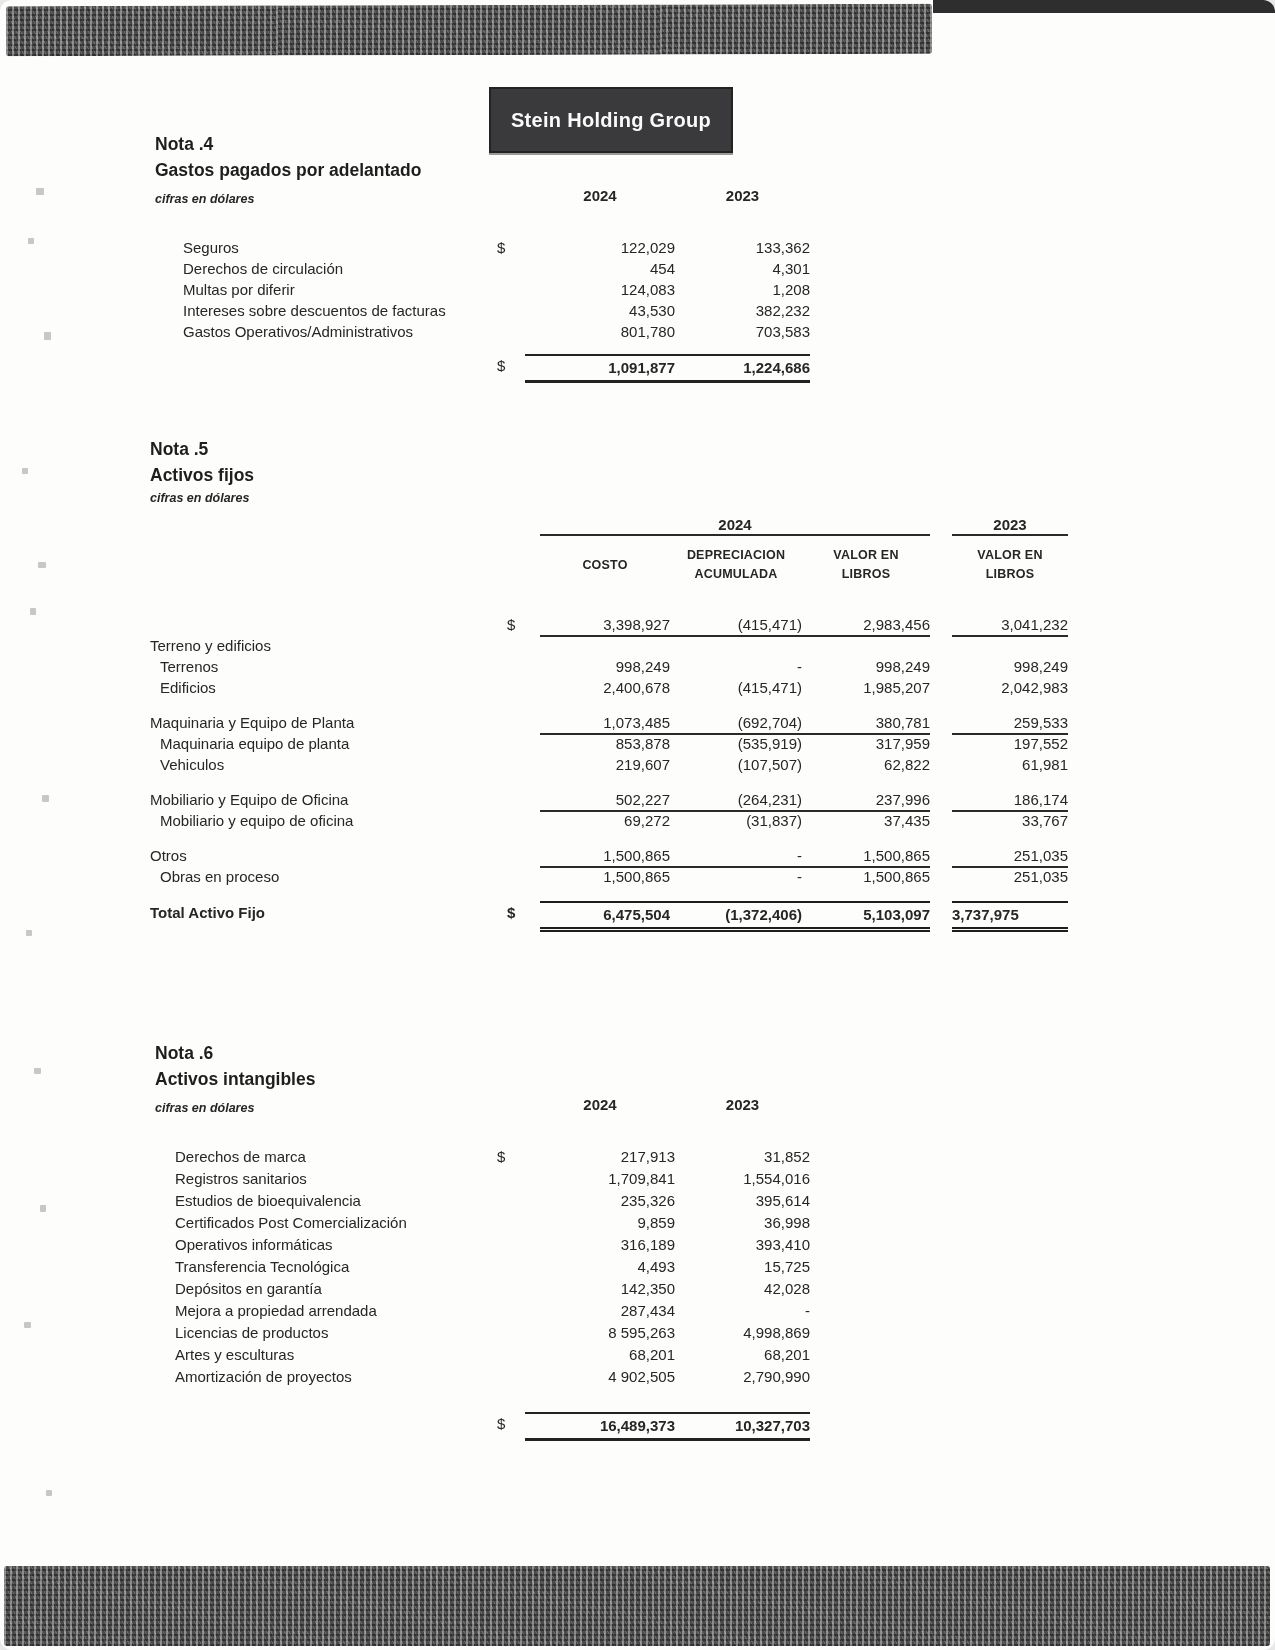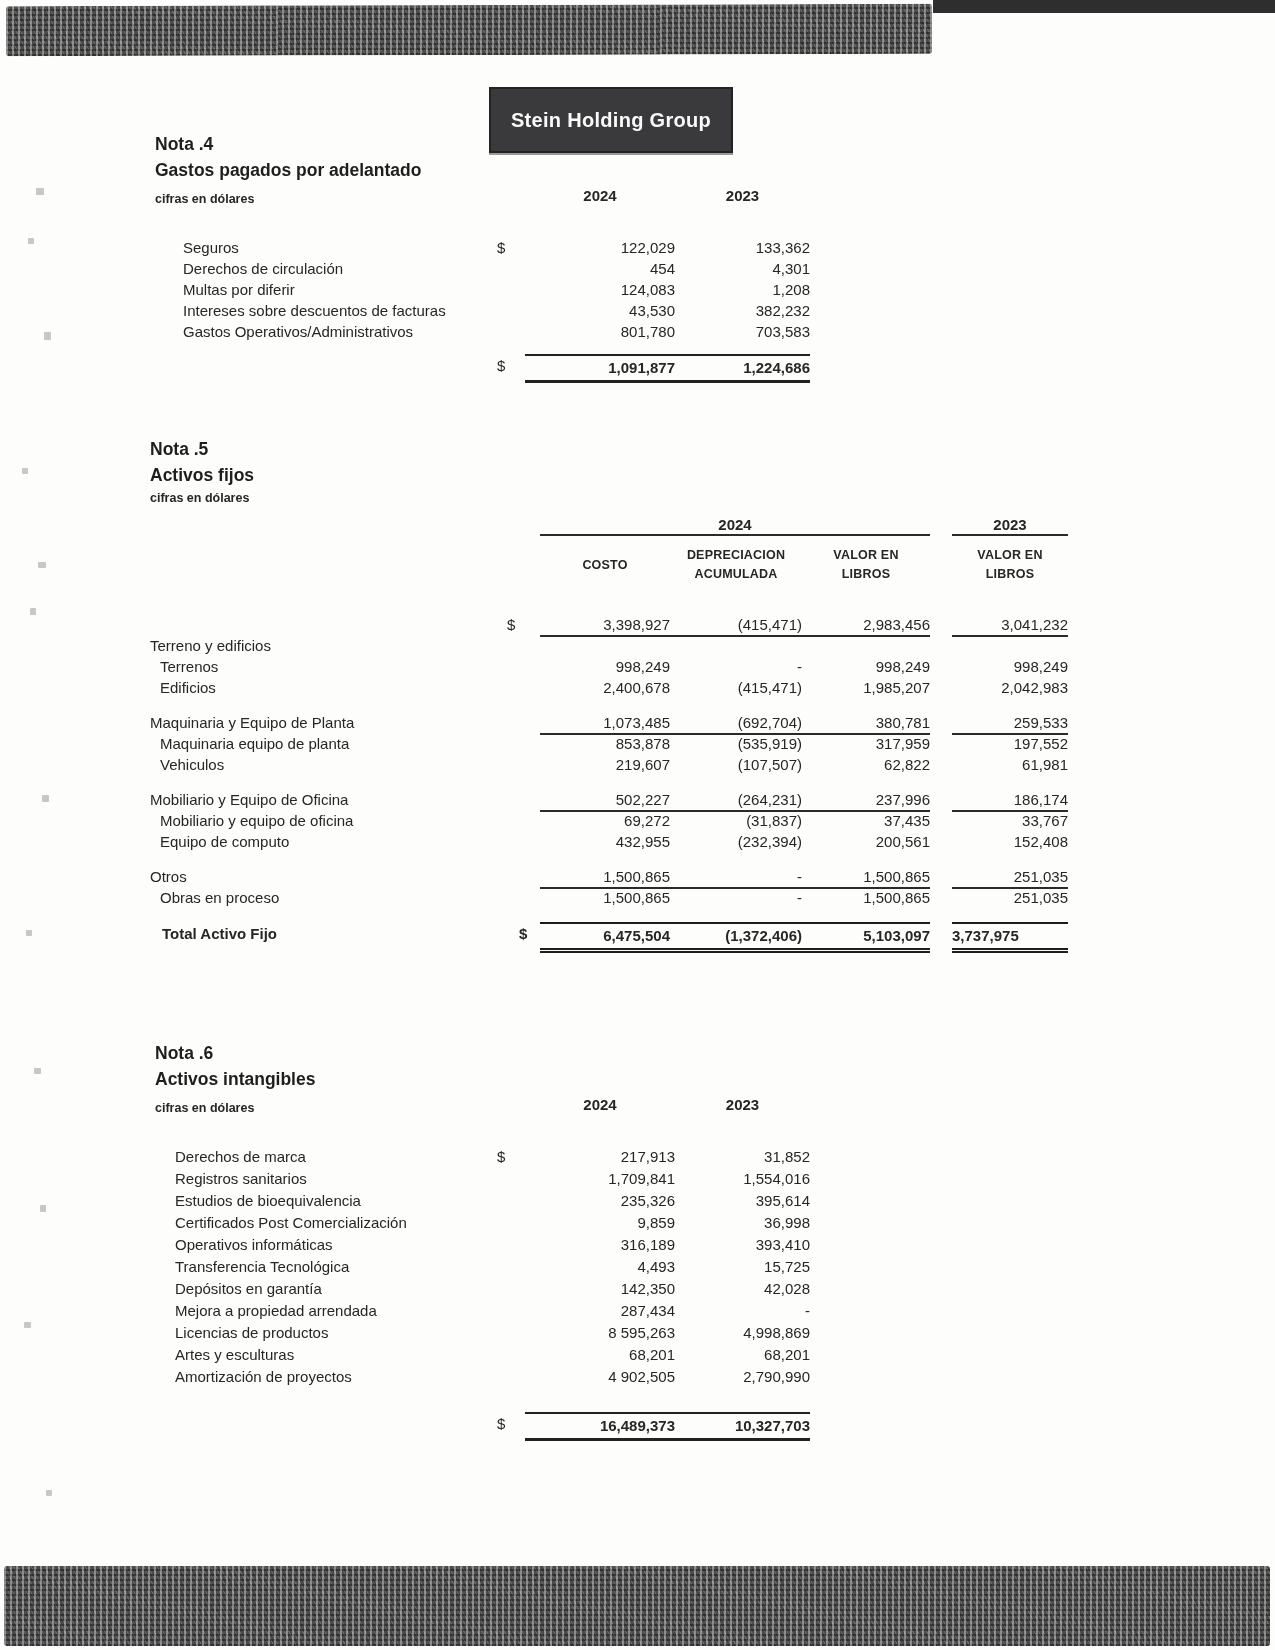--- a/index.html
+++ b/index.html
@@ -1,20 +1,21 @@
 <!DOCTYPE html>
 <html><head>
 <meta charset="utf-8">
 <style>
   html,body{margin:0;padding:0;background:#e8e8e8;}
   .page{
     position:relative;width:1275px;height:1650px;margin:0 auto;
     background:#fdfdfc;overflow:hidden;
     font-family:"Liberation Sans","DejaVu Sans",sans-serif;
     color:#262626;
+    border-radius:12px;
   }
   
   .noise-band{
     position:absolute;border-radius:3px;
     background-color:#4b4b4b;
     background-image:
       repeating-linear-gradient(90deg, rgba(250,250,250,.38) 0 2px, rgba(0,0,0,0) 2px 6px),
       repeating-linear-gradient(0deg, rgba(15,15,15,.45) 0 2px, rgba(0,0,0,0) 2px 5px),
       repeating-linear-gradient(63deg, rgba(255,255,255,.16) 0 1px, rgba(0,0,0,0) 1px 4px);
   }
@@ -26,24 +27,24 @@
   .logo-box{
     position:absolute;left:489px;top:87px;width:240px;height:62px;
     background:#3a3a3c;border:2px solid #232324;box-shadow:0 2px 0 #9a9a9a;
     display:flex;align-items:center;justify-content:center;
   }
   .logo-text{color:#fafafa;font-weight:700;font-size:20px;letter-spacing:.3px;}
   
   .note{position:absolute;}
   .title,.subtitle{margin:0;font-size:17.5px;font-weight:700;color:#1e1e1e;line-height:22px;}
   .subtitle{margin-top:4px;}
-  .cifras{margin-top:4px;font-size:12.5px;font-weight:700;line-height:16px;}
+  .cifras{margin-top:4px;font-size:12.5px;font-weight:700;font-style:italic;line-height:16px;}
   .num{text-align:right;}
   .dol{text-align:left;padding-left:2px;}
-  .bold{font-weight:700;margin-left:12px;}
+  .bold{font-weight:700;}
   
   .g4{display:grid;grid-template-columns:340px 30px 150px 135px;}
   .rows4{margin-top:30px;}
   .r21{height:21px;line-height:21px;font-size:15px;}
   .r22{height:22px;line-height:22px;font-size:15px;}
   .lab4{padding-left:28px;}
   .lab6{padding-left:20px;}
   .totalrow4{margin-top:12px;height:27px;line-height:24px;font-size:15px;}
   .totalbox4{
     grid-column:3/5;display:grid;grid-template-columns:150px 135px;
@@ -250,29 +251,20 @@
       </div>
       <div class="g5 r21">
         <div class="labsub">Mobiliario y equipo de oficina</div>
         <div></div>
         <div class="num">69,272</div>
         <div class="num">(31,837)</div>
         <div class="num">37,435</div>
         <div></div>
         <div class="num">33,767</div>
       </div>
-      <div class="g5 r21">
-        <div class="labsub">Equipo de computo</div>
-        <div></div>
-        <div class="num">432,955</div>
-        <div class="num">(232,394)</div>
-        <div class="num">200,561</div>
-        <div></div>
-        <div class="num">152,408</div>
-      </div>
       <div class="sp14"></div>
       <div class="g5 r21">
         <div>Otros</div>
         <div></div>
         <div class="num u">1,500,865</div>
         <div class="num u">-</div>
         <div class="num u">1,500,865</div>
         <div></div>
         <div class="num u">251,035</div>
       </div>

